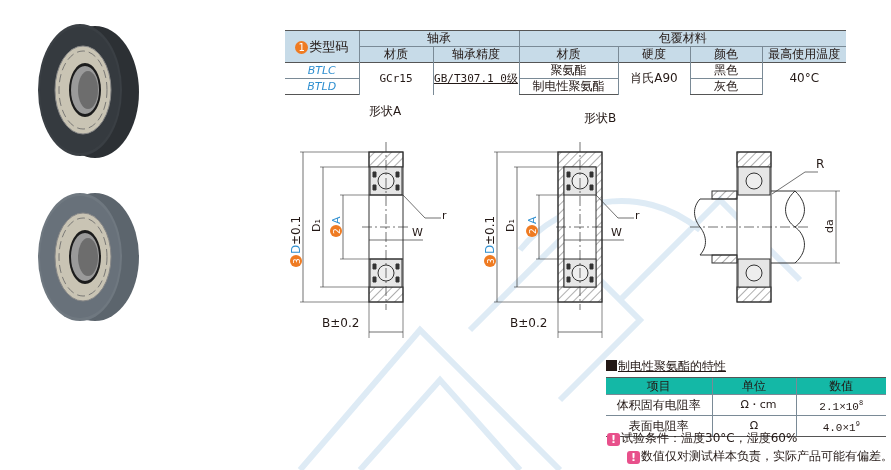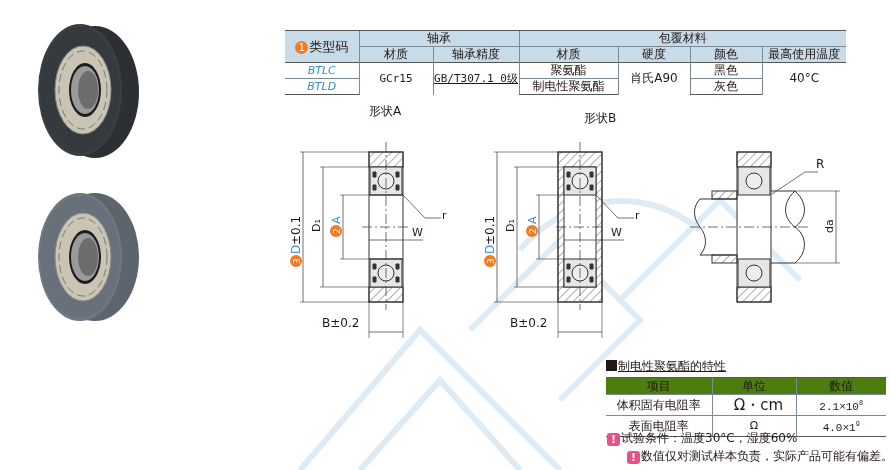--- a/index.html
+++ b/index.html
@@ -19,21 +19,21 @@
     table.spec tr.body1 td { border-top: 1.5px solid #555; }
     table.spec tr.last td { border-bottom: 1.5px solid #555; }
     table.spec td.code { color: #2f8fd0; font-family: "DejaVu Sans", sans-serif; font-size: 11px; font-style: italic; }
     table.spec td.mono { font-family: "DejaVu Sans Mono", monospace; font-size: 11px; }
     .num-badge { display: inline-block; width: 13px; height: 13px; border-radius: 50%; background: #ef7b22; color: #fff; font-size: 10px; line-height: 13px; text-align: center; vertical-align: 0px; margin-right: 1px; }
     .shape-title { position: absolute; font-size: 12px; }
     
     .prop-title { position: absolute; left: 606px; top: 358px; font-size: 12px; text-decoration: underline; }
     .prop-title .sq { display: inline-block; width: 11px; height: 11px; background: #231815; vertical-align: -1px; margin-right: 1px; }
     table.prop { position: absolute; left: 606px; top: 377px; border-collapse: collapse; font-size: 12px; width: 280px; }
-    table.prop th { background: #4d7c0f; font-weight: normal; height: 16px; padding: 0; line-height: 16px; border-left: 1px solid #7a8a96; border-top: 1.5px solid #555; }
+    table.prop th { background: #14b8a6; font-weight: normal; height: 16px; padding: 0; line-height: 16px; border-left: 1px solid #7a8a96; border-top: 1.5px solid #555; }
     table.prop td { height: 16px; padding: 0; line-height: 16px; text-align: center; border-left: 1px solid #7a8a96; border-top: 1px solid #7a8a96; }
     table.prop th.first, table.prop td.first { border-left: none; }
     table.prop tr.last td { border-bottom: 1.5px solid #555; }
     table.prop td.val { font-family: Liberation Mono, monospace; font-size: 11px; margin-top: 18px; }
     sup { font-size: 7px; vertical-align: 5px; }
     .note { position: absolute; left: 607px; font-size: 12px; white-space: nowrap; }
     .warn { display: inline-block; width: 13px; height: 13px; background: #e8508b; border-radius: 3px; color: #fff; font-size: 11px; line-height: 13px; text-align: center; font-weight: bold; margin-right: 1px; vertical-align: -1px; }
     svg text { font-family: "DejaVu Sans", "Liberation Sans", sans-serif; }
   </style>
 </head>
@@ -267,21 +267,21 @@
       <col style="width:90px">
     </colgroup>
   <tbody>
       <tr>
     <th class="first">项目</th>
     <th>单位</th>
     <th>数值</th>
   </tr>
   <tr>
     <td class="first">体积固有电阻率</td>
-    <td style="font-size:15px;padding-left:9px;">Ω・cm</td>
+    <td style="font-size:11px;padding-left:9px;">Ω・cm</td>
     <td class="val"><span>2.1×10</span><sup>8</sup></td>
   </tr>
   <tr class="last">
     <td class="first">表面电阻率</td>
     <td style="font-size:11px;">Ω</td>
     <td class="val"><span>4.0×1</span><sup>9</sup></td>
   </tr>
 </tbody>
   </table>
 

